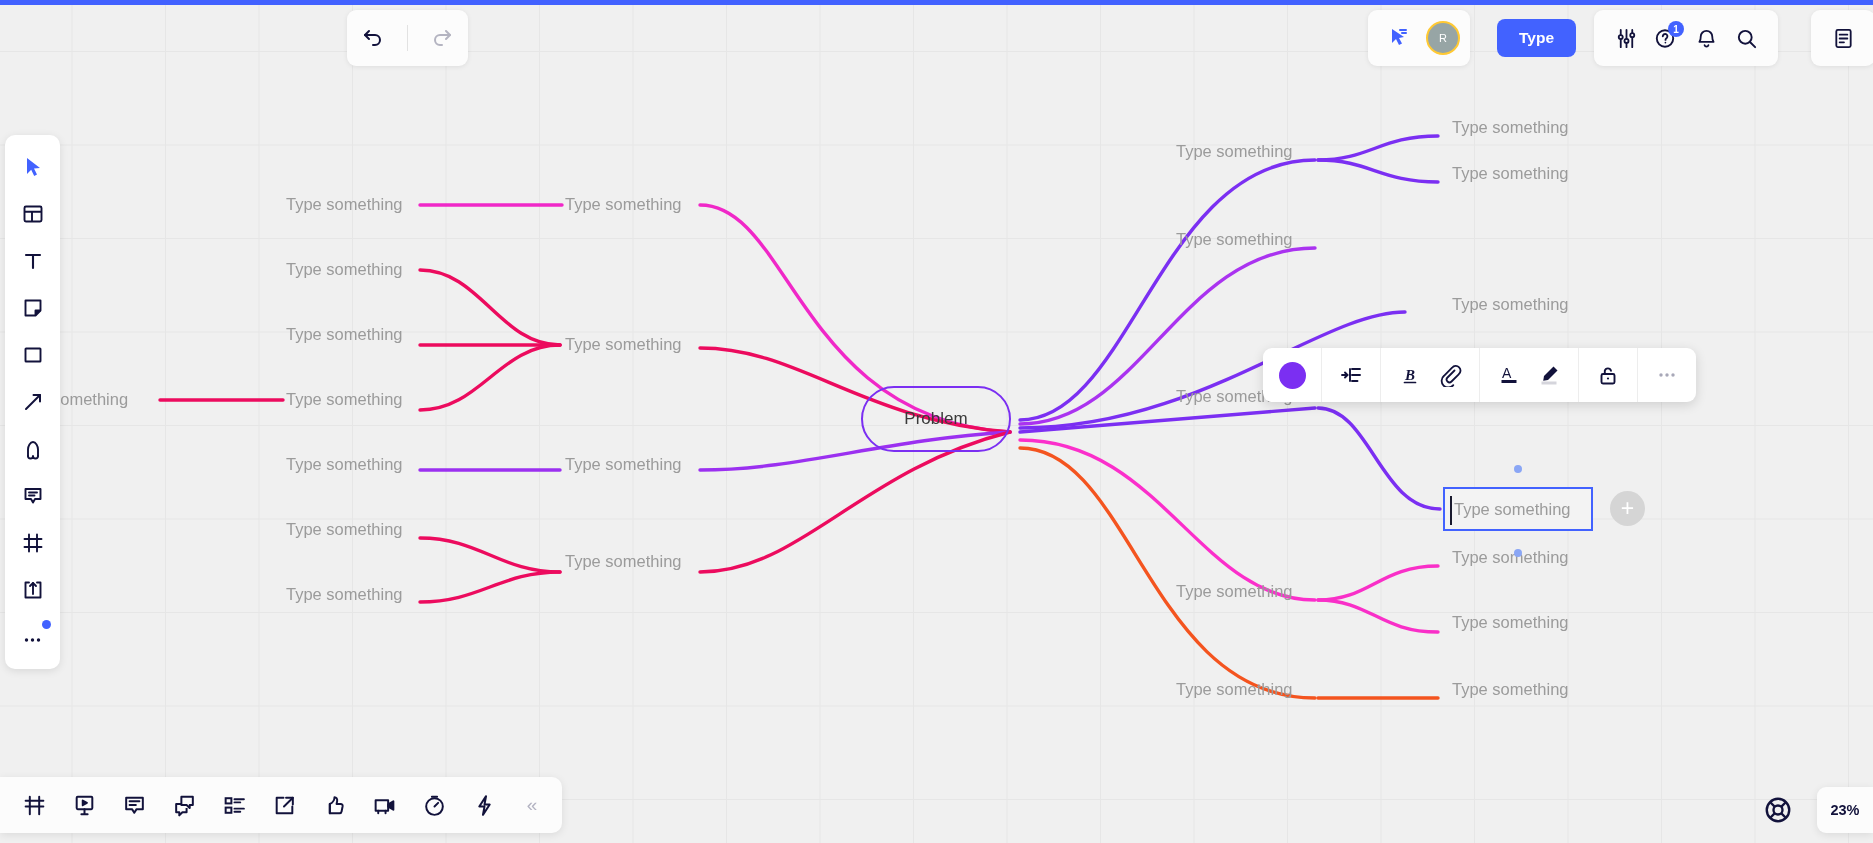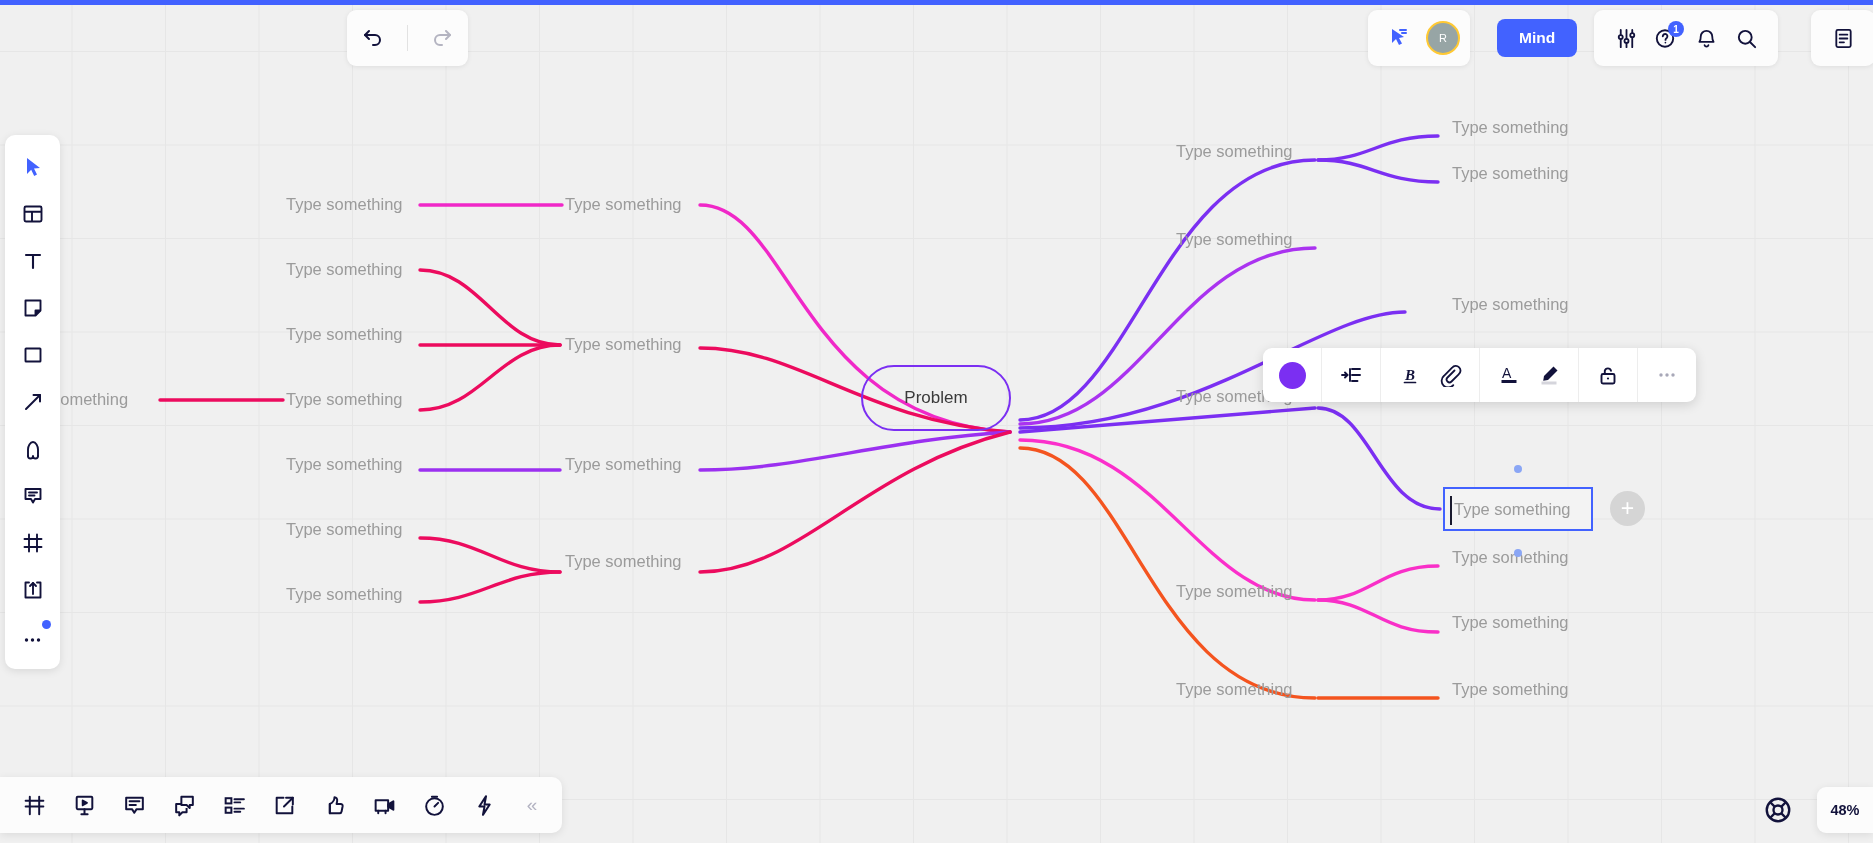--- a/index.html
+++ b/index.html
@@ -36,21 +36,21 @@
     color: #9B9B9B; font-size: 16.5px; line-height: 1.2;
     white-space: nowrap; cursor: text;
   }
   .node-center {
     position: absolute; z-index: 4;
     border: 2.6px solid #7B2FF2;
     border-radius: 34px;
     background: transparent;
     display: flex; align-items: center; justify-content: center;
     color: #3A3A3A; font-size: 17px;
-    left: 861px; top: 365px; width: 150px; height: 66px;
+    left: 861px; top: 386px; width: 150px; height: 66px;
   }
   .node-active {
     position: absolute; z-index: 6;
     left: 1443px; top: 487px; width: 150px; height: 44px;
     border: 2px solid #4262FF; background: #F3F3F3;
     display: flex; align-items: center;
     padding-left: 9px;
     color: #9B9B9B; font-size: 16.5px;
   }
   .caret {
@@ -266,21 +266,21 @@
     <span class="icon-btn">
       <svg width="26" height="26" viewBox="0 0 26 26" fill="none">
         <path d="M7 4 L7 18 L11 14 L14 20 L17 18.5 L14 13 L19 12 Z" fill="#4262FF"></path>
         <path d="M15 5h6M17 8h4" stroke="#4262FF" stroke-width="2" stroke-linecap="round"></path>
       </svg>
     </span>
     <span class="avatar">R</span>
   </div>
 
   <div class="hdr-group" id="hdr-share">
-    <button class="share-btn">Mind</button>
+    <button class="share-btn">Type</button>
   </div>
 
   <div class="hdr-group" id="hdr-tools">
     <span class="icon-btn">
       <svg width="23" height="23" viewBox="0 0 24 24" fill="none" stroke="#12123B" stroke-width="1.9" stroke-linecap="round">
         <path d="M6 3v5M6 13v8M12 3v9M12 17v4M18 3v3M18 11v10"></path>
         <circle cx="6" cy="10.5" r="2.1"></circle>
           <circle cx="12" cy="14.5" r="2.1"></circle>
           <circle cx="18" cy="8.5" r="2.1"></circle>
       </svg>
@@ -520,15 +520,15 @@
     <span class="collapse">«</span>
   </div>
 
   <div id="help-fab">
     <svg width="30" height="30" viewBox="0 0 24 24" fill="none" stroke="#12123B" stroke-width="1.9">
       <circle cx="12" cy="12" r="9"></circle>
         <circle cx="12" cy="12" r="3.6"></circle>
       <path d="M5.6 5.6l3.9 3.9M18.4 5.6l-3.9 3.9M5.6 18.4l3.9-3.9M18.4 18.4l-3.9-3.9"></path>
     </svg>
   </div>
-  <div id="zoom-box">48%</div>
+  <div id="zoom-box">23%</div>
 
 </div>
 
 </body></html>

